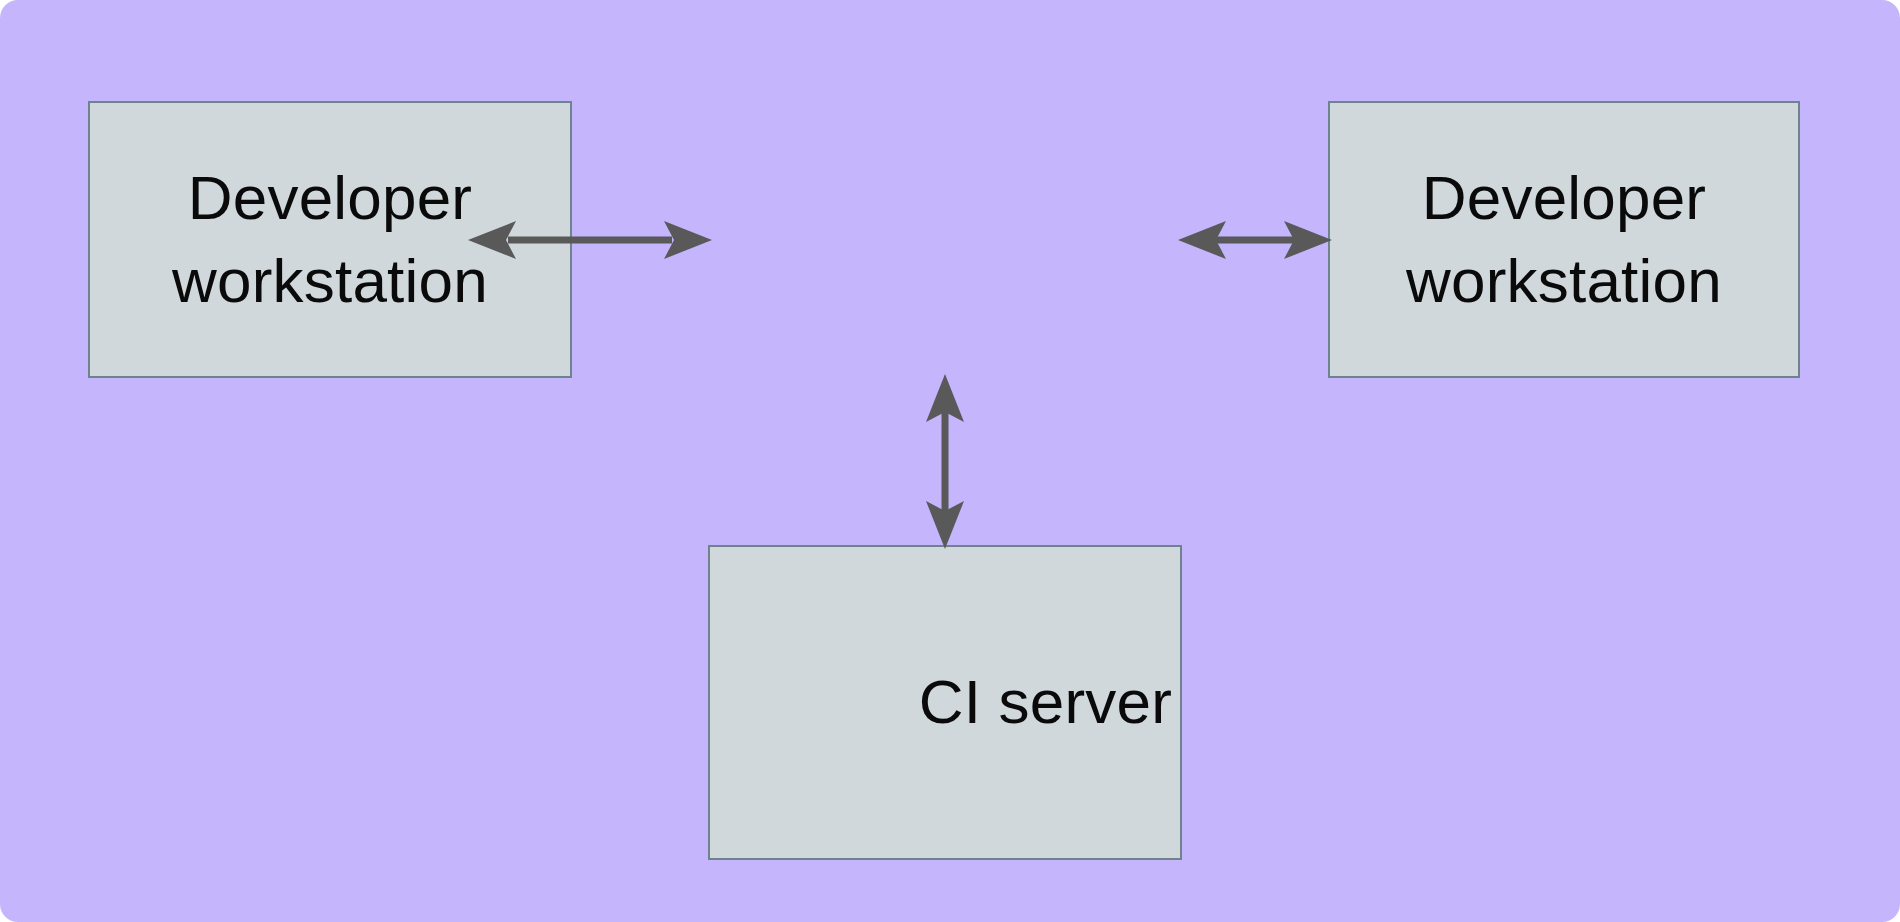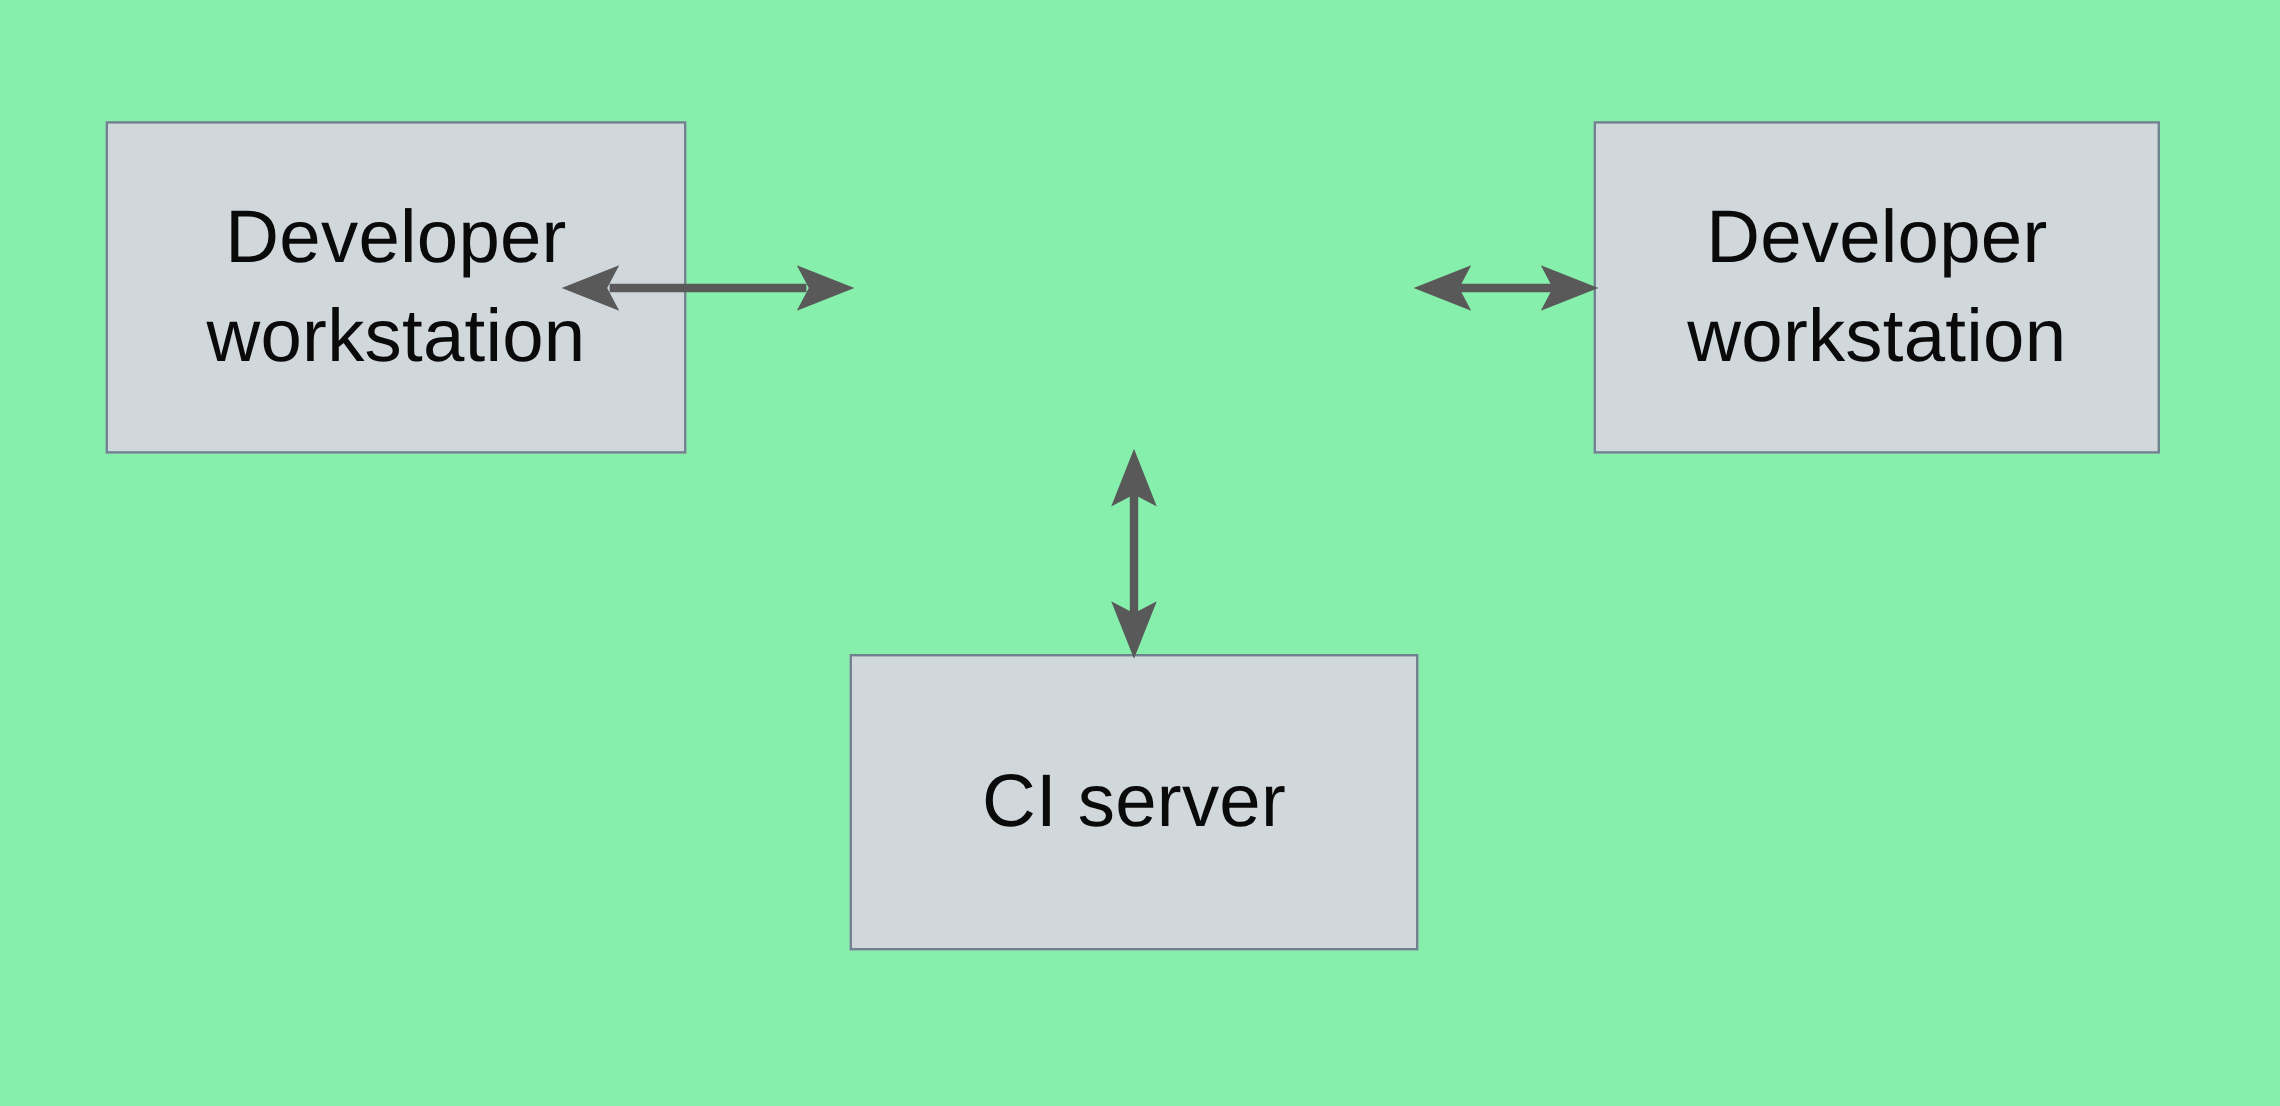--- a/index.html
+++ b/index.html
@@ -35,21 +35,21 @@
     color: #0a0a0a;
     font-weight: 400;
     letter-spacing: 0.2px;
     white-space: pre-line;
     padding: 0 8px;
   }
   
   #node-dev-left   { left: 88px;   top: 101px; width: 484px; height: 277px; }
   #node-shared     { left: 708px;  top: 101px; width: 474px; height: 277px; }
   #node-dev-right  { left: 1328px; top: 101px; width: 472px; height: 277px; }
-  #node-ci         { left: 708px;  top: 545px; width: 474px; height: 247px; }
+  #node-ci         { left: 708px;  top: 545px; width: 474px; height: 315px; justify-content: flex-end; }
 
   .connector {
     position: absolute;
     overflow: visible;
   }
   #conn-left-shared  { left: 466px;  top: 205px; width: 248px;  height: 70px; }
   #conn-shared-right { left: 1176px; top: 205px; width: 158px;  height: 70px; }
   #conn-shared-ci    { left: 910px;  top: 372px; width: 70px;   height: 179px; }
 
   .arrow-line {
@@ -57,21 +57,21 @@
     stroke-width: 7;
     fill: none;
   }
   .arrow-head {
     fill: #595959;
   }
 </style>
 </head>
 <body>
 
-<div id="canvas" style="background: #86efac;">
+<div id="canvas" style="background: #c4b5fd; border-radius: 18px;">
 
   <div class="node" id="node-dev-left" style="background: rgb(208, 216, 220); border-color: rgb(110, 131, 141);">
     <span class="node-label" style="color: rgb(10, 10, 10);">Developer
 workstation</span>
   </div>
 
 
   <div class="node" id="node-dev-right" style="background: rgb(208, 216, 220); border-color: rgb(110, 131, 141);">
     <span class="node-label" style="color: rgb(10, 10, 10);">Developer
 workstation</span>

